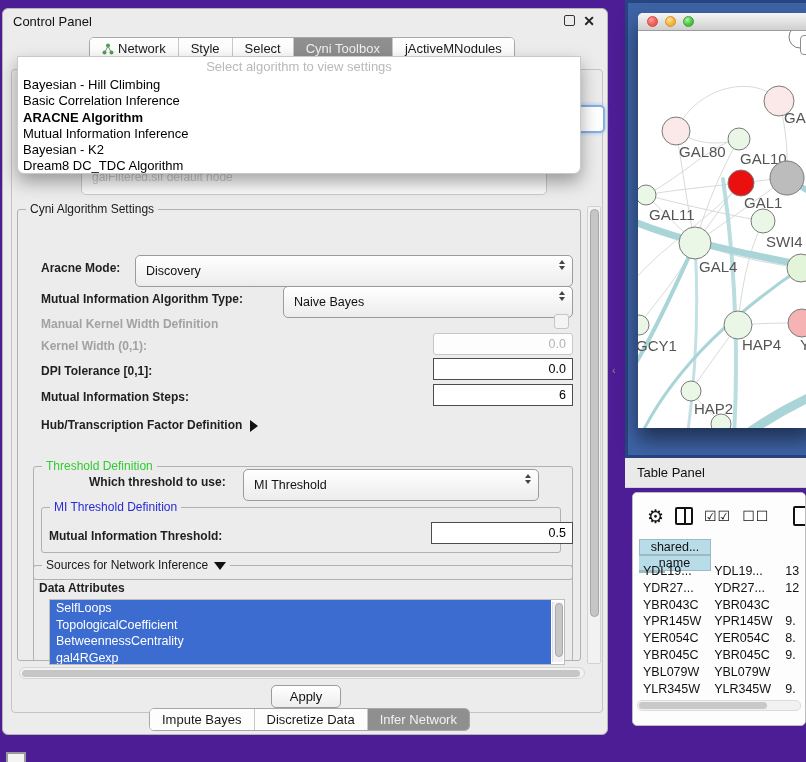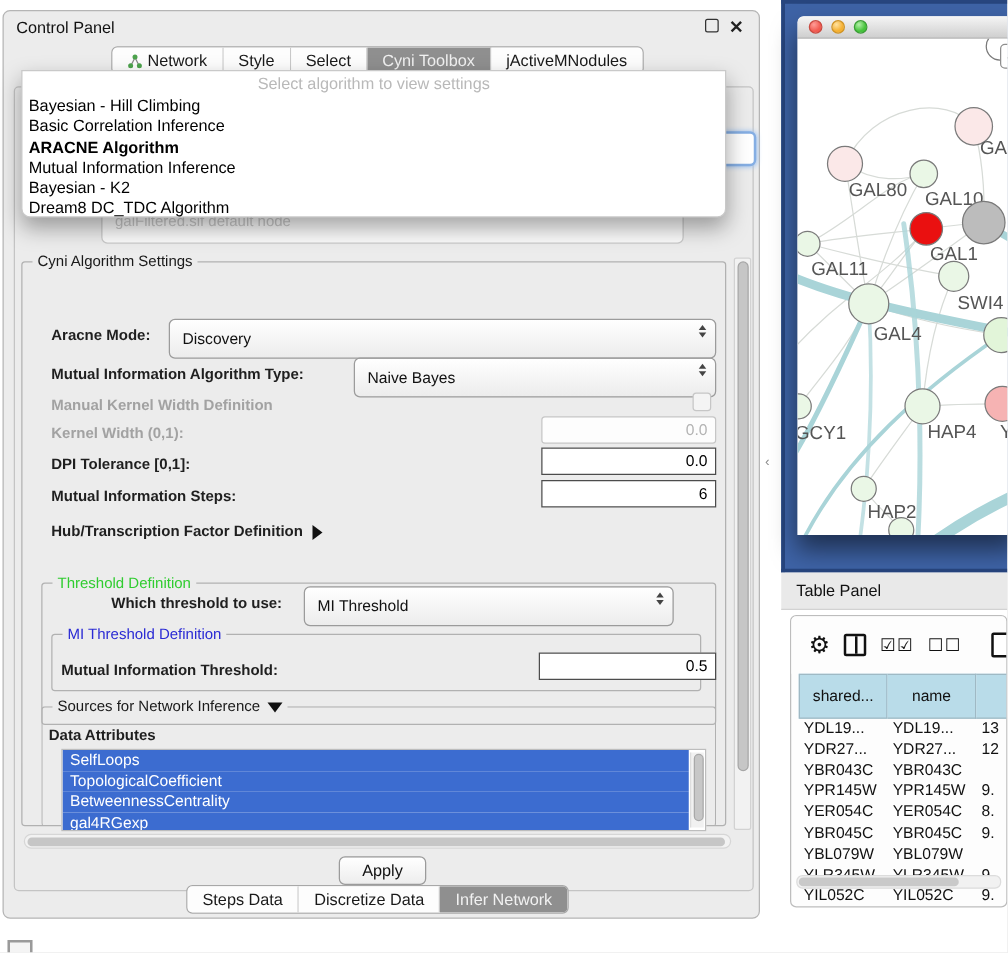--- a/index.html
+++ b/index.html
@@ -1,17 +1,17 @@
 <!DOCTYPE html>
 <html><head>
 <meta charset="utf-8">
 <style>
   * { margin:0; padding:0; box-sizing:border-box; }
   body { background:#ededed; }
-  #root { position:relative; width:806px; height:762px; background:#ffffff;
+  #root { position:relative; width:806px; height:762px; background:#4c1d95;
           font-family:"Liberation Sans", sans-serif; overflow:hidden; color:#1a1a1a; }
 
   
   .cp-window { position:absolute; left:2px; top:8px; width:606px; height:727px;
                background:#ececec; border:1px solid #b5b5b5; border-radius:6px; }
   .cp-title { position:absolute; left:10px; top:5px; font-size:13px; color:#111; }
   .win-btn { position:absolute; top:6px; font-size:12px; color:#222; line-height:12px; }
   .float-btn { right:32px; width:11px; height:11px; border:1.5px solid #333; border-radius:2px; }
   .close-btn { right:12px; font-weight:bold; font-size:14px; }
 
@@ -133,21 +133,21 @@
                background:#fdfdfd; border:1px solid #bdbdbd; border-radius:5px; overflow:hidden; }
   .tp-toolbar { position:absolute; left:0; top:0; width:100%; height:46px; background:#fdfdfd;
                 display:flex; align-items:center; gap:11px; padding-left:14px; }
   .gear { font-size:19px; color:#111; line-height:19px; }
   .cols-icon { width:18px; height:18px; border:2px solid #111; border-radius:2px; position:relative; }
   .cols-icon::after { content:""; position:absolute; left:6.5px; top:0; width:2px; height:14px; background:#111; }
   .check-pair { font-size:14px; color:#111; letter-spacing:1px; }
   .cut-icon { position:absolute; right:-6px; top:13px; width:18px; height:20px;
               border:2px solid #111; border-radius:2px; background:#fff; }
   .tp-table { position:absolute; left:6px; top:46px; width:168px; height:158px; font-size:12.5px; }
-  .tp-hrow { display:flex; height:36px; }
+  .tp-hrow { display:flex; height:25px;flex-direction:column; }
   .tp-hcell { background:#b9dce9; border:1px solid #9fb9c4; border-left:none;
               display:flex; align-items:center; justify-content:center; color:#111; }
   .tp-hcell:first-child { border-left:1px solid #9fb9c4; }
   .tp-row { display:flex; height:16.8px; }
   .tp-cell { padding-left:4px; color:#111; white-space:nowrap; overflow:hidden; }
   .tp-hscroll { position:absolute; left:4px; top:207px; width:164px; height:11px;
                 background:#f1f1f1; border:1px solid #dcdcdc; border-radius:5px; }
   .tp-hscroll .thumb { position:absolute; left:1px; top:1px; width:128px; height:7px;
                        background:#c9c9c9; border-radius:4px; }
 
@@ -291,21 +291,21 @@
           <div class="thumb"></div>
         </div>
     </div>
 
     <div class="apply-btn">
       <span>Apply</span>
     </div>
 
     <div class="tabstrip bottom" id="bottom-tabs">
         <div class="tab">
-          <span>Steps Data</span>
+          <span>Impute Bayes</span>
         </div>
         <div class="tab">
           <span>Discretize Data</span>
         </div>
         <div class="tab active">
           <span>Infer Network</span>
         </div>
       </div>
   </div>
 

